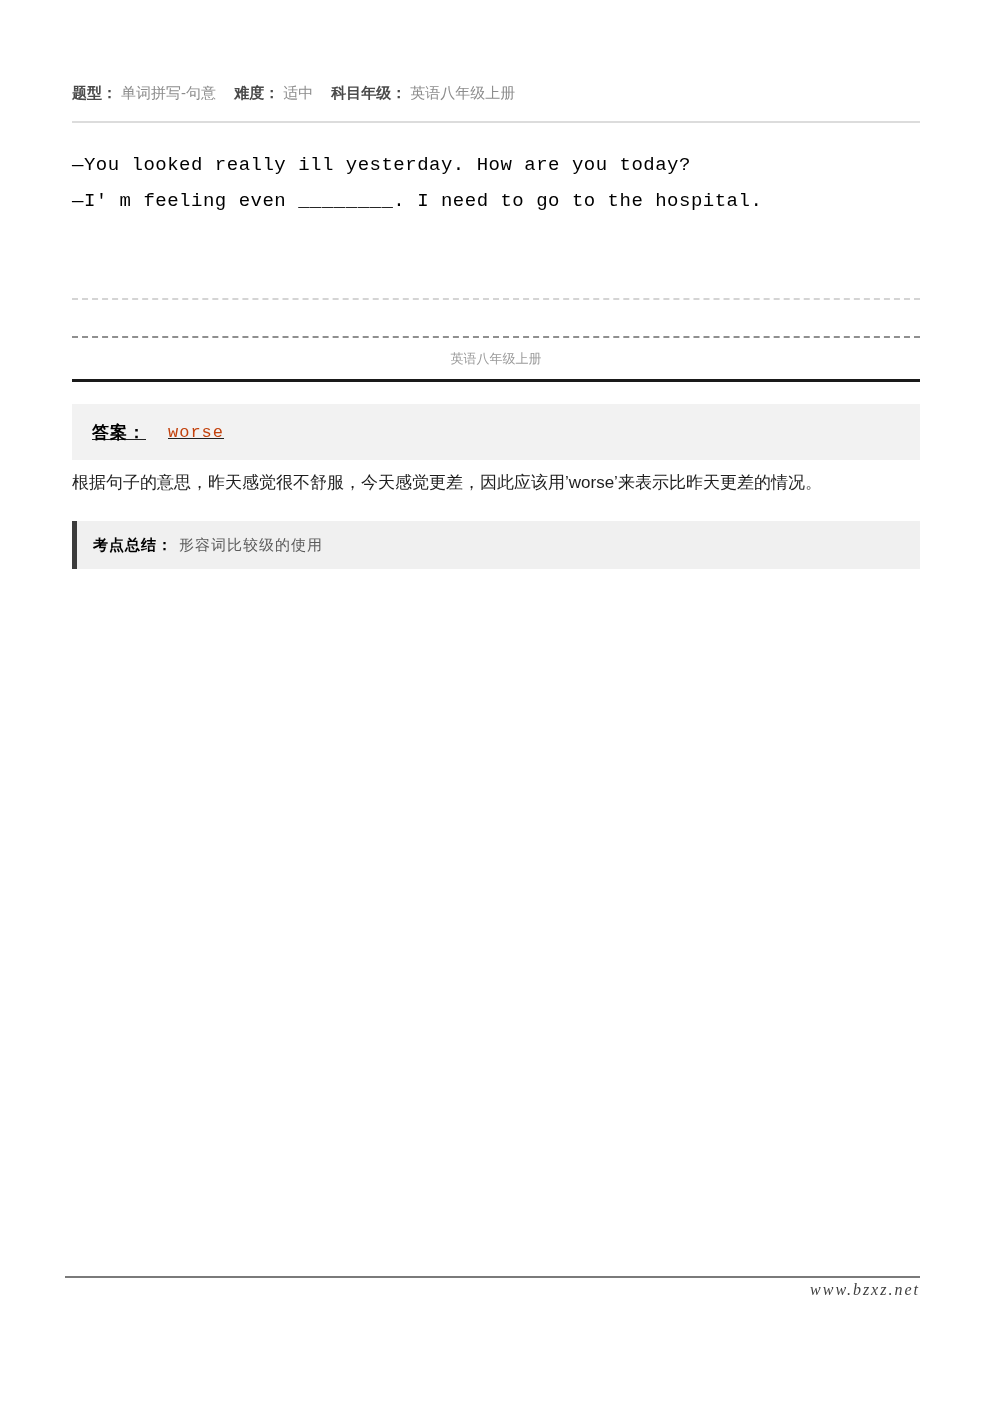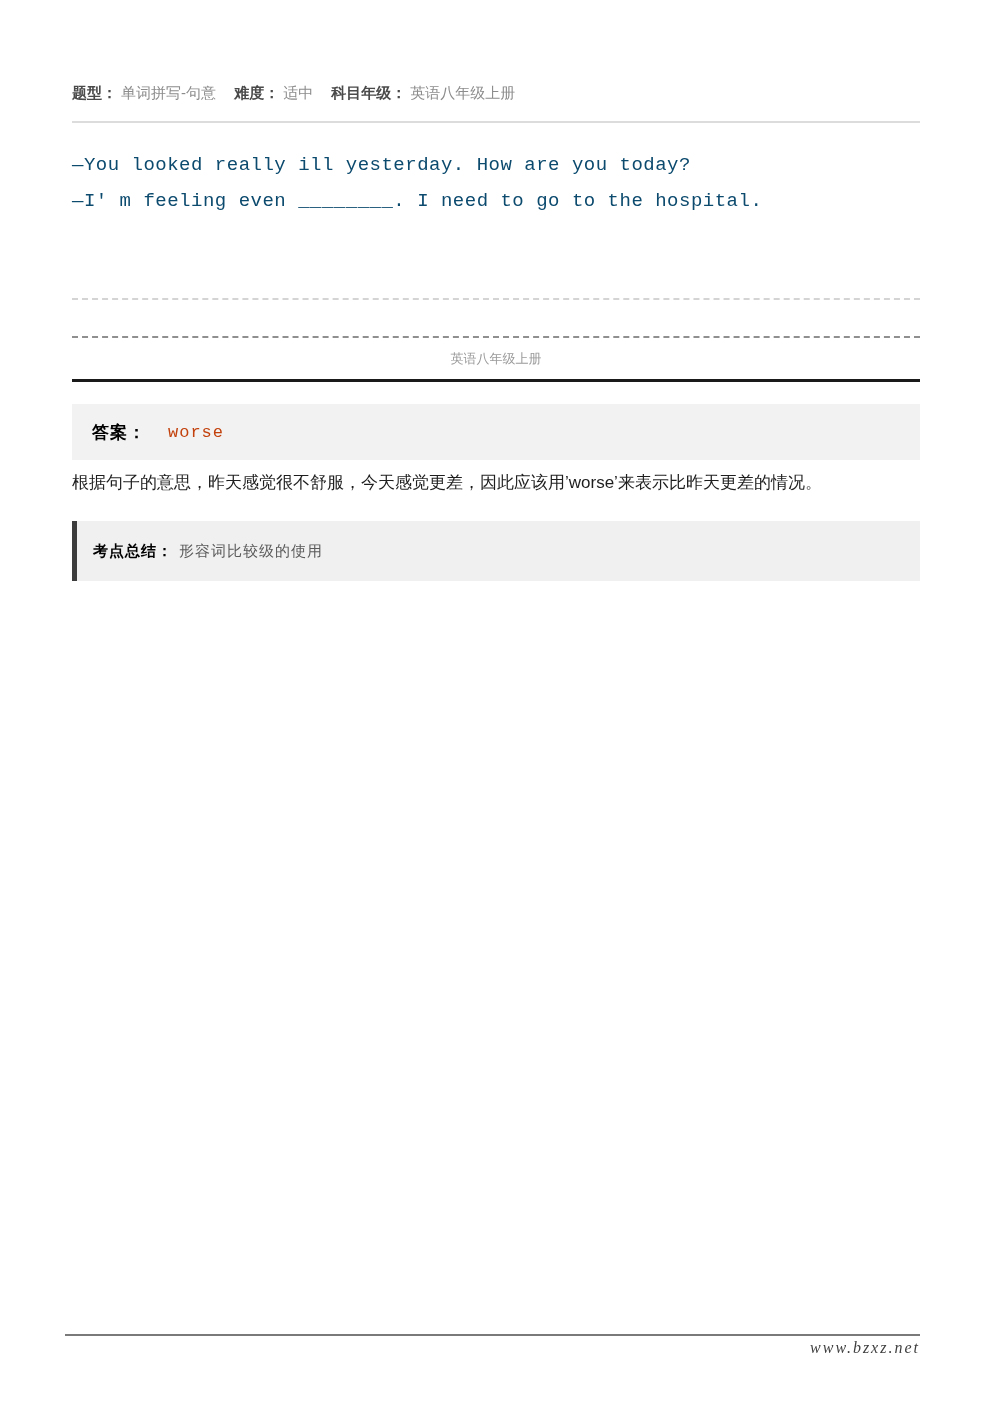--- a/index.html
+++ b/index.html
@@ -31,21 +31,21 @@
   .meta-rule {
     margin-top: 17px;
     border-top: 2px solid #dcdcdc;
   }
 
   
   .question {
     margin-top: 24px;
     font-family: "Liberation Mono", "DejaVu Sans Mono", monospace;
     font-size: 19px;
-    color: #0c4a6e;
+    color: #000000;
     line-height: 36px;
     letter-spacing: 0.5px;
   }
 
   
   .dash-line-1 {
     margin-top: 79px;
     border-top: 2px dashed #d4d4d4;
   }
   .dash-line-2 {
@@ -72,20 +72,21 @@
     border-top: 3px solid #1a1a1a;
   }
   .answer-box {
     margin-top: 22px;
     background: #f2f2f2;
     height: 56px;
     display: flex;
     align-items: center;
     padding: 0 20px;
     font-size: 17px;
+    text-decoration: underline;
   }
   .answer-label {
     font-weight: bold;
     color: #000;
     letter-spacing: 1px;
   }
   .answer-value {
     margin-left: 22px;
     font-family: "Liberation Mono", "DejaVu Sans Mono", monospace;
     color: #c2410c;
@@ -102,21 +103,21 @@
     margin-top: 7px;
     font-size: 17px;
     line-height: 31px;
     color: #1e1e1e;
     text-align: justify;
   }
   .summary-box {
     margin-top: 23px;
     background: #f0f0f0;
     border-left: 5px solid #3c3c3c;
-    height: 60px;
+    height: 48px;
     display: flex;
     align-items: center;
     padding: 0 16px;
     font-size: 15px;
   }
   .summary-label {
     font-weight: bold;
     color: #000;
     letter-spacing: 1px;
   }
@@ -124,21 +125,21 @@
     margin-left: 6px;
     color: #5a5a5a;
     letter-spacing: 1px;
   }
 
   
   .footer {
     position: absolute;
     left: 65px;
     width: 855px;
-    top: 1334px;
+    top: 1276px;
   }
   .footer-rule { border-top: 2px solid #7a7a7a; }
   .footer-site {
     margin-top: 3px;
     text-align: right;
     font-family: "Liberation Serif", "DejaVu Serif", serif;
     font-style: italic;
     font-size: 16px;
     color: #3f3f3f;
     letter-spacing: 2px;

